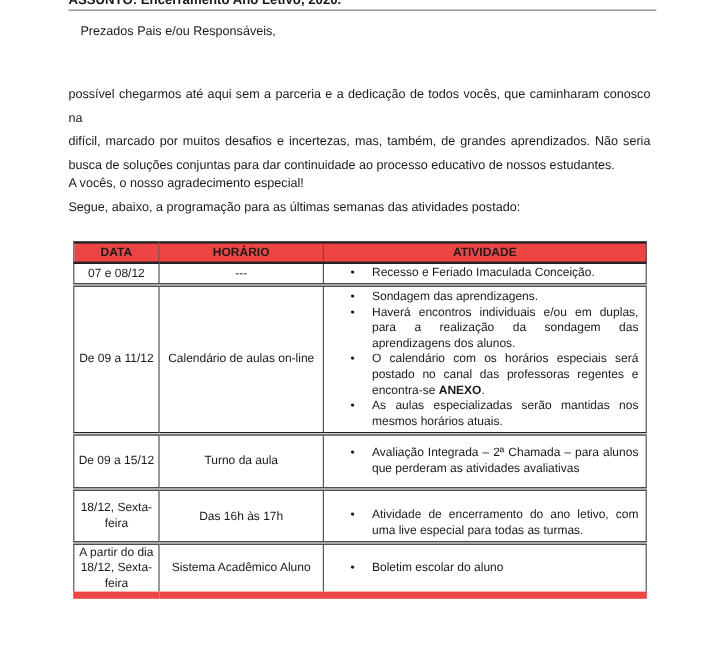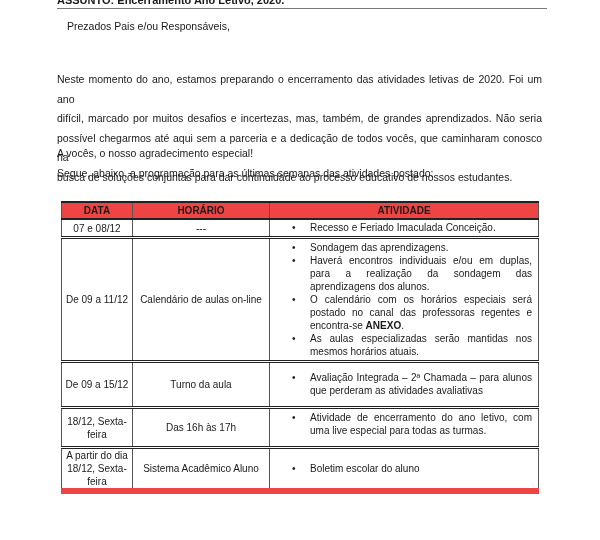--- a/index.html
+++ b/index.html
@@ -48,23 +48,22 @@
   }
   b { font-weight: bold; }
 </style>
 </head>
 <body>
 
 <div class="subject">ASSUNTO: Encerramento Ano Letivo, 2020.</div>
 <div class="greeting">Prezados Pais e/ou Responsáveis,</div>
 
 <div class="para p1">
-  <span class="justify-line">Neste momento do ano, estamos preparando o encerramento das atividades letivas de 2020. Foi um ano</span>
+  <span class="justify-line">possível chegarmos até aqui sem a parceria e a dedicação de todos vocês, que caminharam conosco na</span>
   <span class="justify-line">difícil, marcado por muitos desafios e incertezas, mas, também, de grandes aprendizados. Não seria</span>
-  <span class="justify-line">possível chegarmos até aqui sem a parceria e a dedicação de todos vocês, que caminharam conosco na</span>
   <span>busca de soluções conjuntas para dar continuidade ao processo educativo de nossos estudantes.</span>
 </div>
 <div class="line l-thanks" style="top:147px">A vocês, o nosso agradecimento especial!</div>
 <div class="line l-segue" style="top:167px">Segue, abaixo, a programação para as últimas semanas das atividades postado:</div>
 
 <table class="sched">
   <thead>
     <tr>
       <th class="c1">DATA</th>
       <th class="c2">HORÁRIO</th>
@@ -99,21 +98,21 @@
       <td class="c3">
         <ul>
           <li>Avaliação Integrada – 2ª Chamada – para alunos que perderam as atividades avaliativas</li>
         </ul>
       </td>
     </tr>
     <tr class="r" style="height:40px">
       <td class="c1">18/12, Sexta-feira</td>
       <td class="c2">Das 16h às 17h</td>
       <td class="c3" style="vertical-align:top">
-        <ul style="margin-top:2px">
+        <ul style="margin-top:14px">
           <li>Atividade de encerramento do ano letivo, com uma live especial para todas as turmas.</li>
         </ul>
       </td>
     </tr>
     <tr class="last" style="height:42px">
       <td class="c1">A partir do dia 18/12, Sexta-feira</td>
       <td class="c2">Sistema Acadêmico Aluno</td>
       <td class="c3">
         <ul>
           <li>Boletim escolar do aluno</li>

